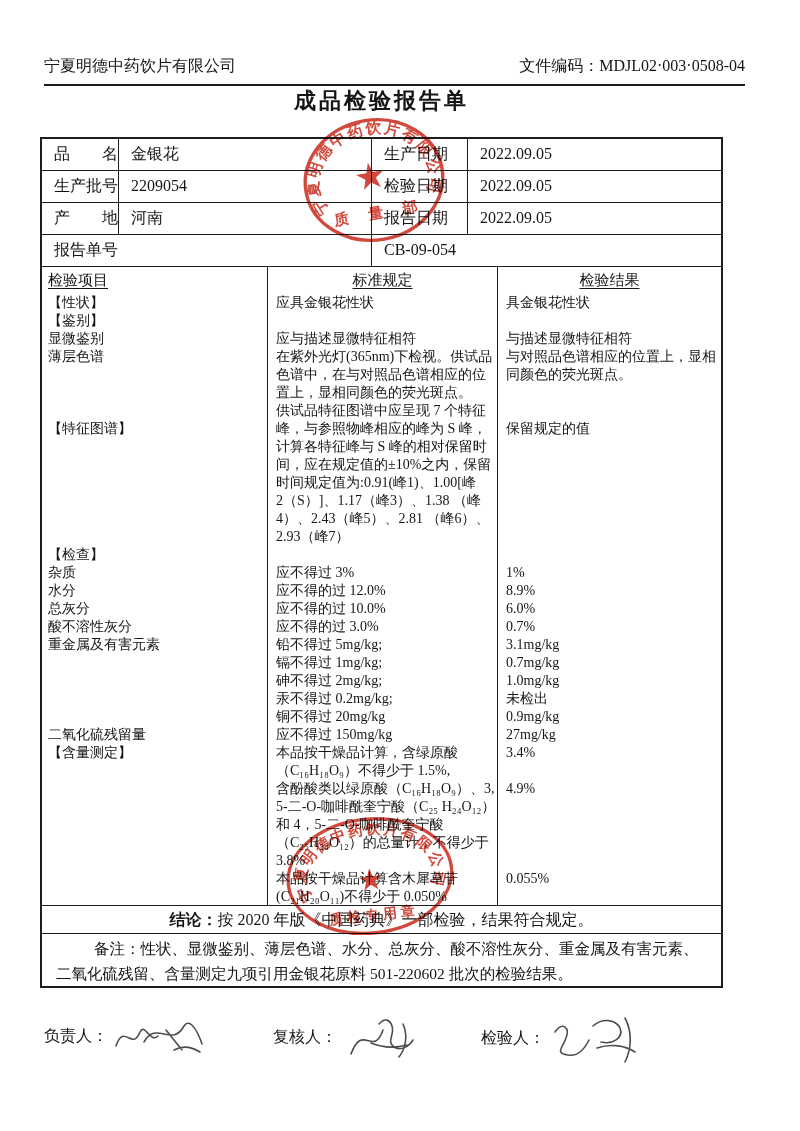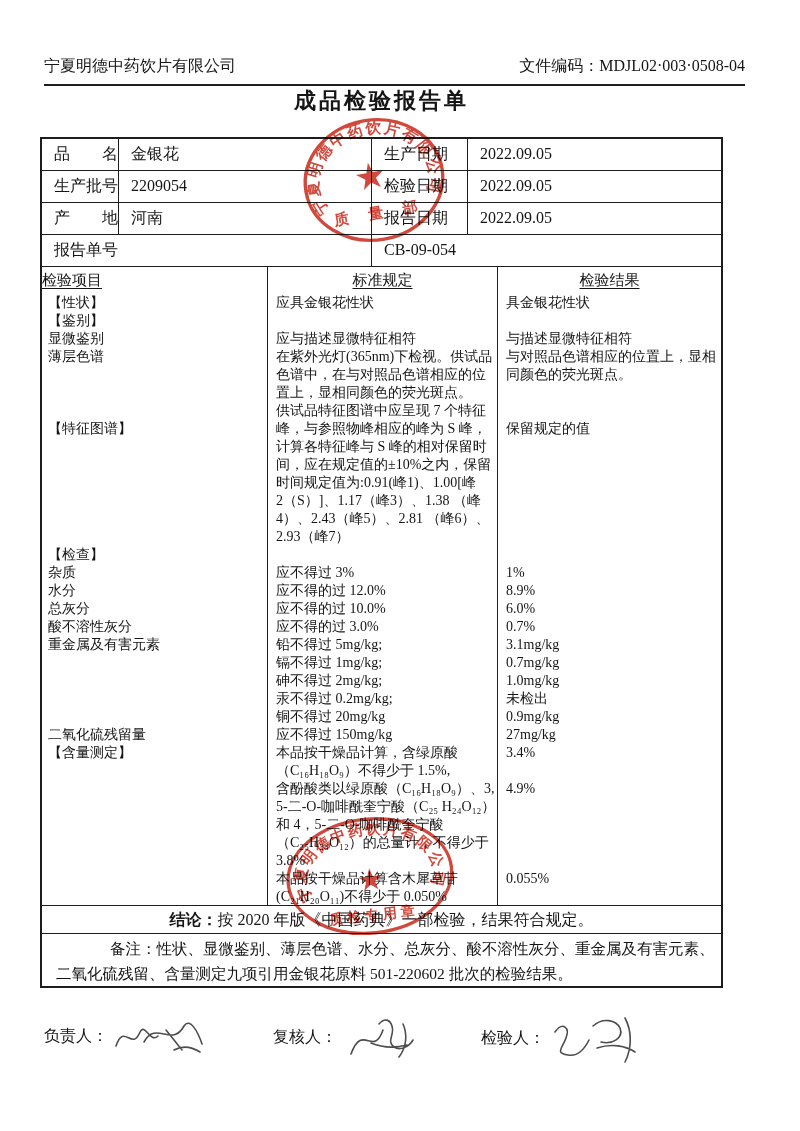--- a/index.html
+++ b/index.html
@@ -24,33 +24,33 @@
   .w1{width:77px;}.w2{width:253px;}.w3{width:96px;}.w4{flex:1;}
   .wA{width:330px;}.wB{flex:1;}
 
   
   .main{display:flex;height:639px;box-sizing:border-box;border-bottom:1px solid #1d1d1d;}
   .mcol{box-sizing:border-box;overflow:hidden;font-size:14px;}
   .c1{width:226px;border-right:1px solid #1d1d1d;}
   .c2{width:230px;border-right:1px solid #1d1d1d;}
   .c3{flex:1;}
   .mhead{height:27px;line-height:26px;font-size:15px;}
-  .c1 .mhead{text-align:left;padding-left:0;}
+  .c1 .mhead{text-align:left;padding-left:6px;}
   .c2 .mhead,.c3 .mhead{text-align:center;}
   .u{text-decoration:underline;text-underline-offset:3px;}
   .bline{height:18px;line-height:18px;white-space:nowrap;overflow:hidden;}
   .c1 .bline{padding-left:6px;}
   .c2 .bline,.c3 .bline{padding-left:8px;}
 
   
   .crow{height:28px;box-sizing:border-box;border-bottom:1px solid #1d1d1d;
         text-align:center;font-size:16px;line-height:27px;white-space:nowrap;}
   .crow .b{font-weight:bold;}
   .rrow{height:52px;box-sizing:border-box;font-size:15.5px;padding-top:2px;}
-  .r1{padding-left:68px;line-height:25px;white-space:nowrap;}
+  .r1{padding-left:52px;line-height:25px;white-space:nowrap;}
   .r2{padding-left:14px;line-height:25px;white-space:nowrap;}
 
   
   .sigs{position:absolute;left:0;top:998px;width:800px;height:70px;}
   .sig{position:absolute;font-size:16px;white-space:nowrap;}
   .sig svg{vertical-align:middle;margin-left:4px;}
   .s1{left:36px;top:14px;}.s2{left:265px;top:14px;}.s3{left:473px;top:14px;}
   .sigpath{fill:none;stroke:#4d4d4d;stroke-width:1.6;stroke-linecap:round;}
 
   

